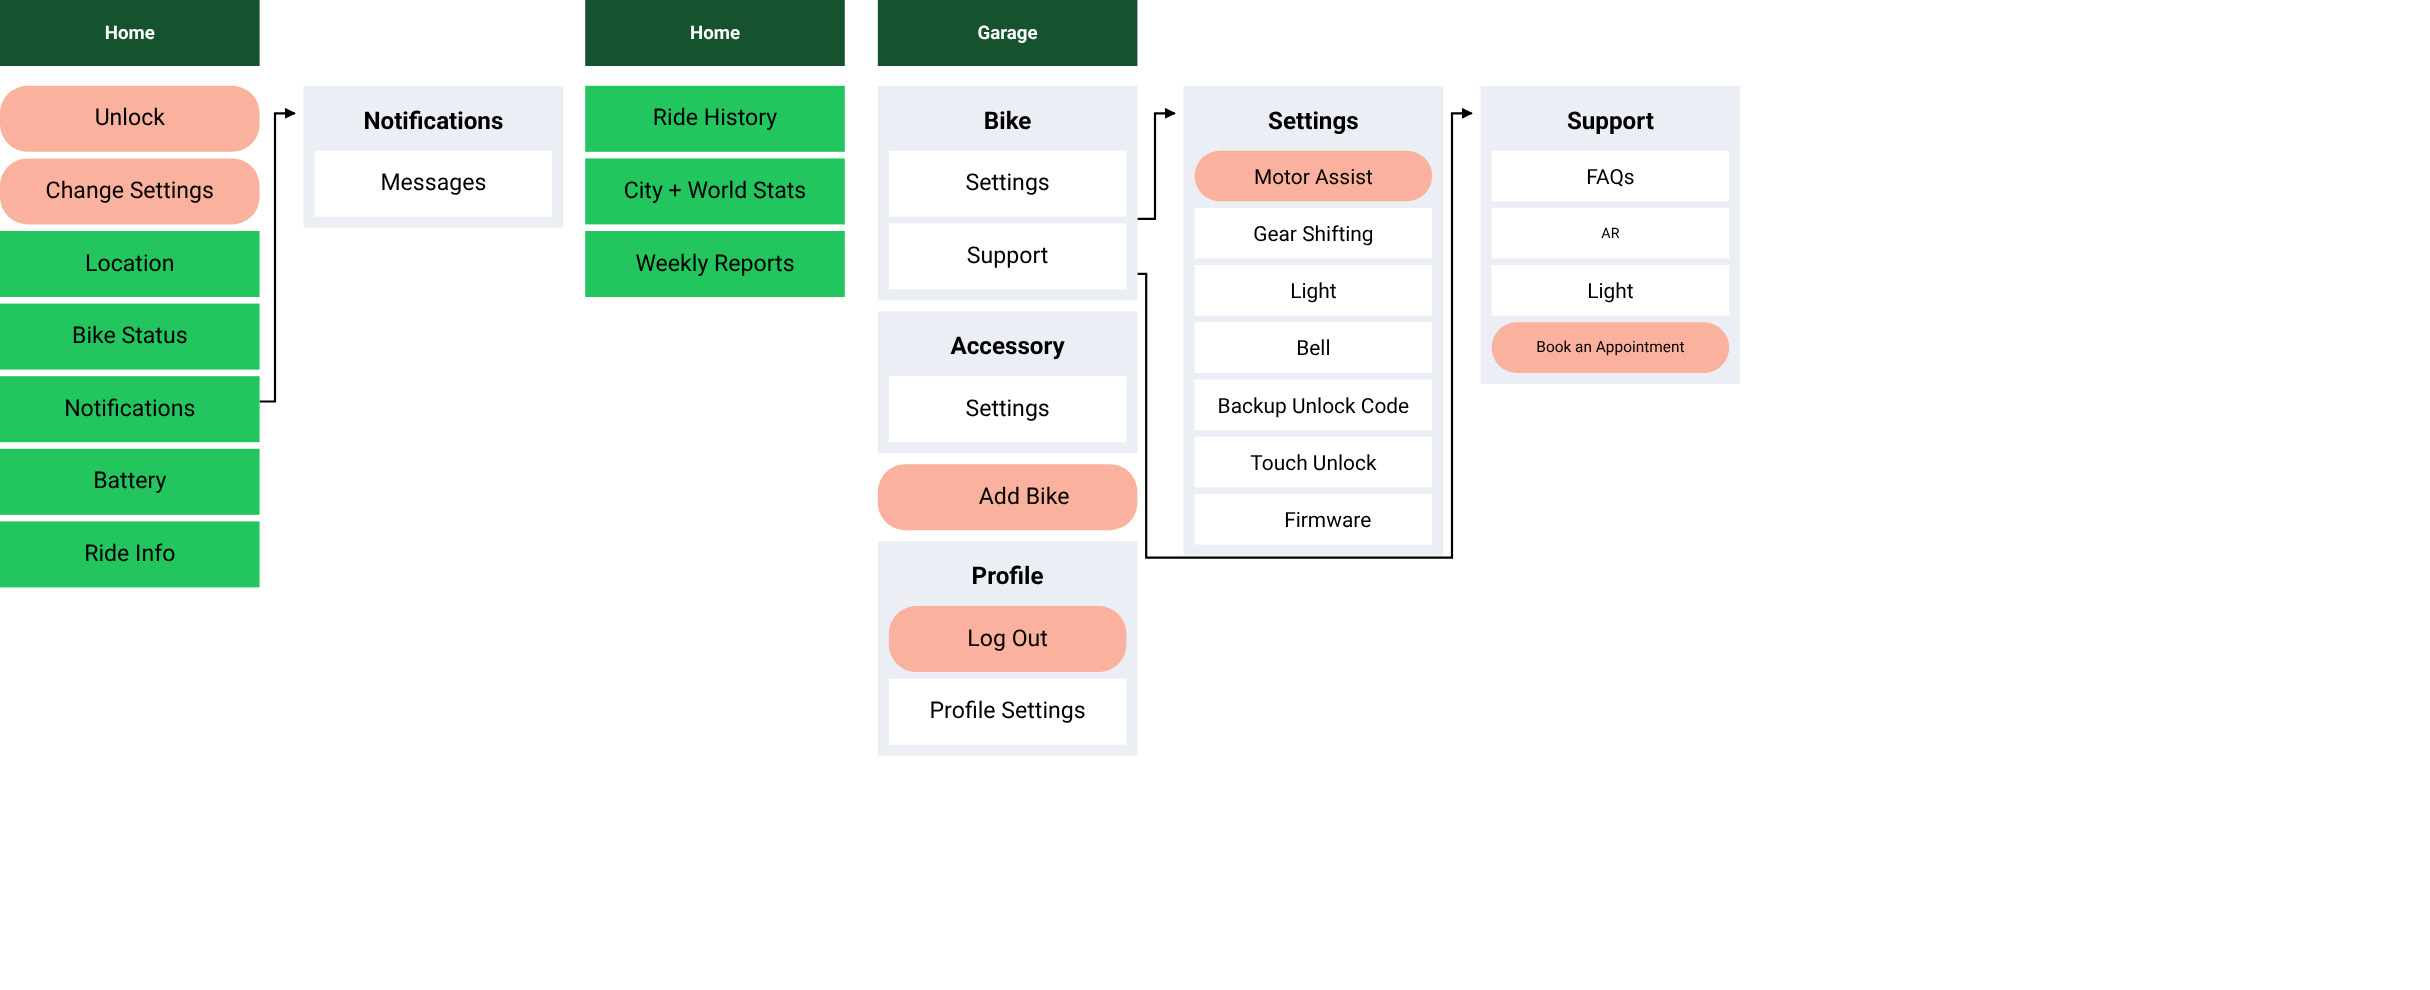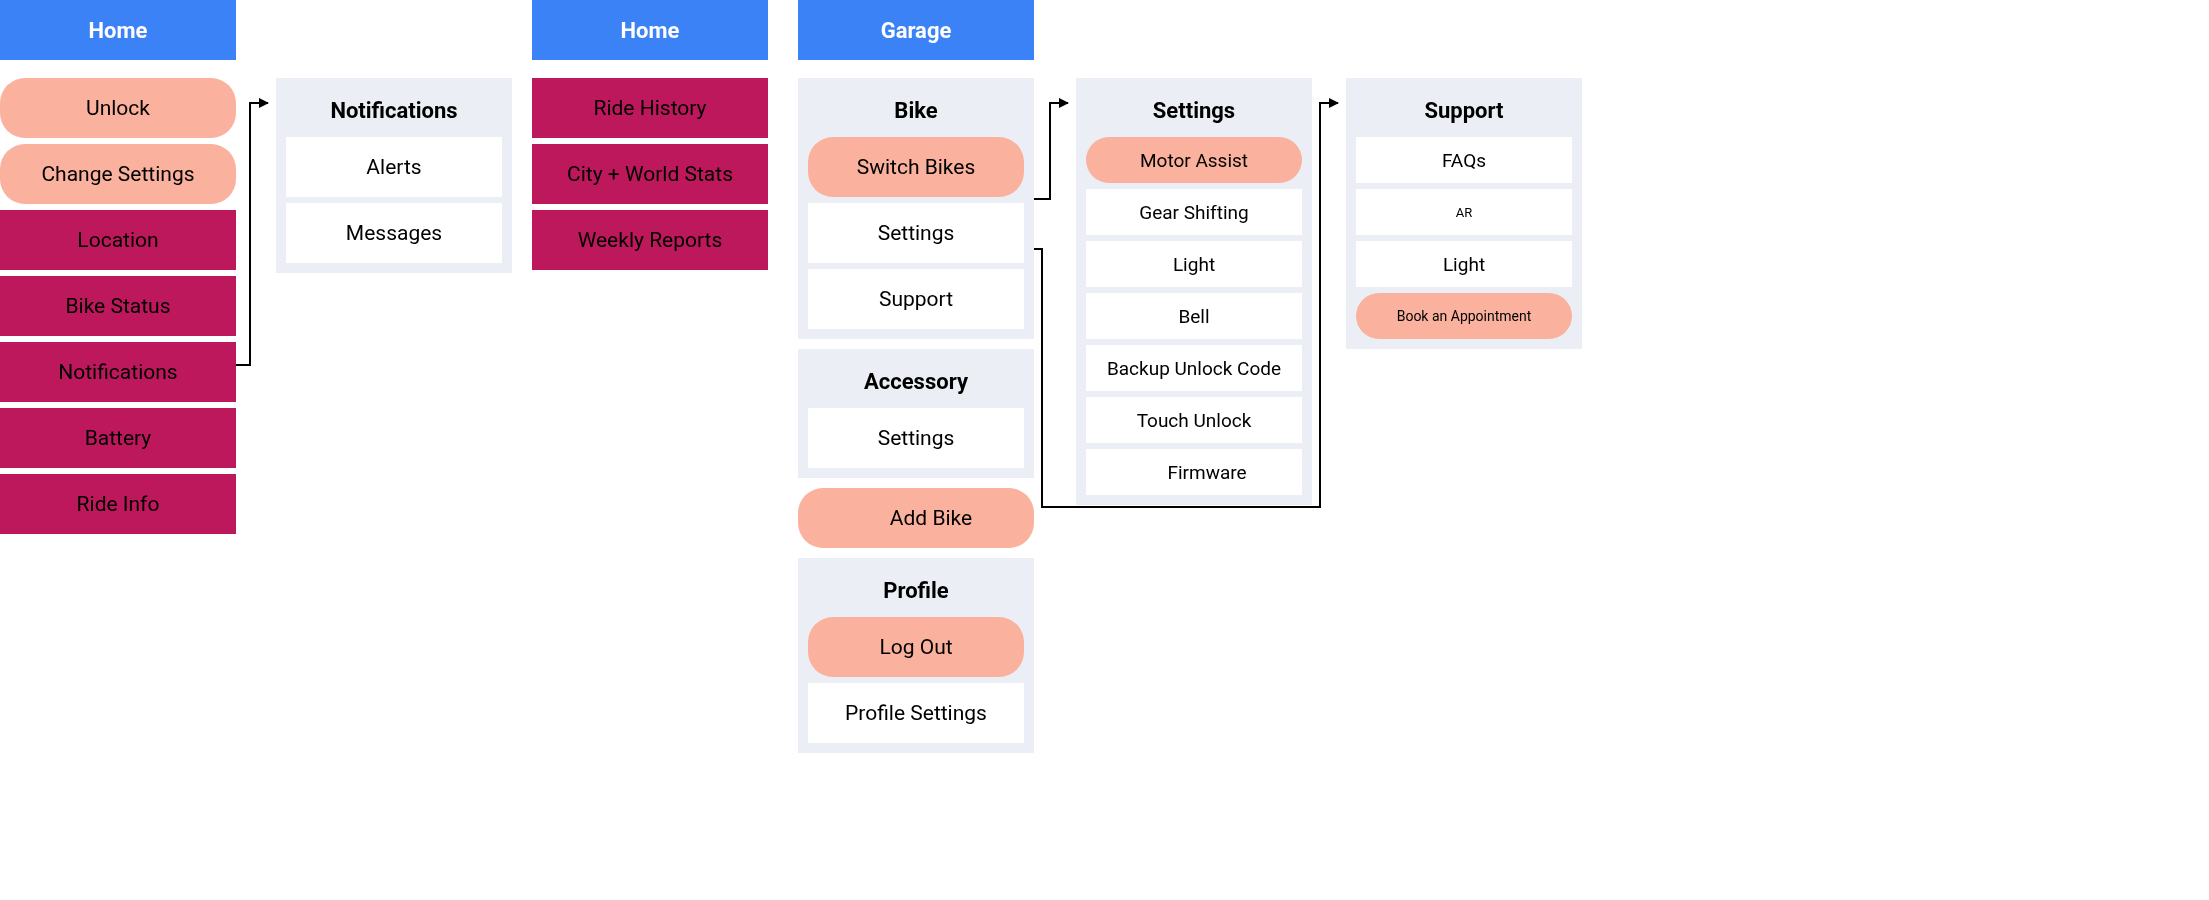--- a/index.html
+++ b/index.html
@@ -9,44 +9,44 @@
     width: 2209px;
     height: 900px;
     position: relative;
     overflow: hidden;
   }
   .col {
     position: absolute;
     width: 236px;
   }
   .header-black {
-    background: #3b82f6;
+    background: #14532d;
     color: #ffffff;
     font-weight: 700;
-    font-size: 22px;
+    font-size: 17px;
     height: 60px;
     display: flex;
     align-items: center;
     justify-content: center;
     margin-bottom: 18px;
   }
   .panel {
     background: #eceef5;
     padding: 10px;
     margin-bottom: 10px;
   }
   .panel-title {
     font-weight: 700;
     font-size: 22px;
     text-align: center;
     padding: 10px 0 14px 0;
     color: #000;
   }
   .item {
-    background: #be185d;
+    background: #22c55e;
     color: #000;
     font-size: 21px;
     height: 60px;
     display: flex;
     align-items: center;
     justify-content: center;
     margin-bottom: 6px;
     text-align: center;
     padding: 0 6px;
   }
@@ -106,23 +106,20 @@
         <span>Ride Info</span>
       </div>
   </div>
 </div>
 
 <div class="col" style="left:276px; top:78px;">
   <div class="panel">
     <div class="panel-title"><span>Notifications</span></div>
     <div class="stack">
       <div class="item white">
-          <span>Alerts</span>
-        </div>
-      <div class="item white">
           <span>Messages</span>
         </div>
     </div>
   </div>
 </div>
 
 <div class="col" style="left:532px; top:0px;">
   <div class="header-black">
     <span>Home</span>
   </div>
@@ -139,23 +136,20 @@
   </div>
 </div>
 
 <div class="col" style="left:798px; top:0px;">
   <div class="header-black">
     <span>Garage</span>
   </div>
   <div class="panel">
     <div class="panel-title"><span>Bike</span></div>
     <div class="stack">
-      <div class="item highlight">
-          <span>Switch Bikes</span>
-        </div>
       <div class="item white">
           <span>Settings</span>
         </div>
       <div class="item white">
           <span>Support</span>
         </div>
     </div>
   </div>
   <div class="panel">
     <div class="panel-title"><span>Accessory</span></div>

